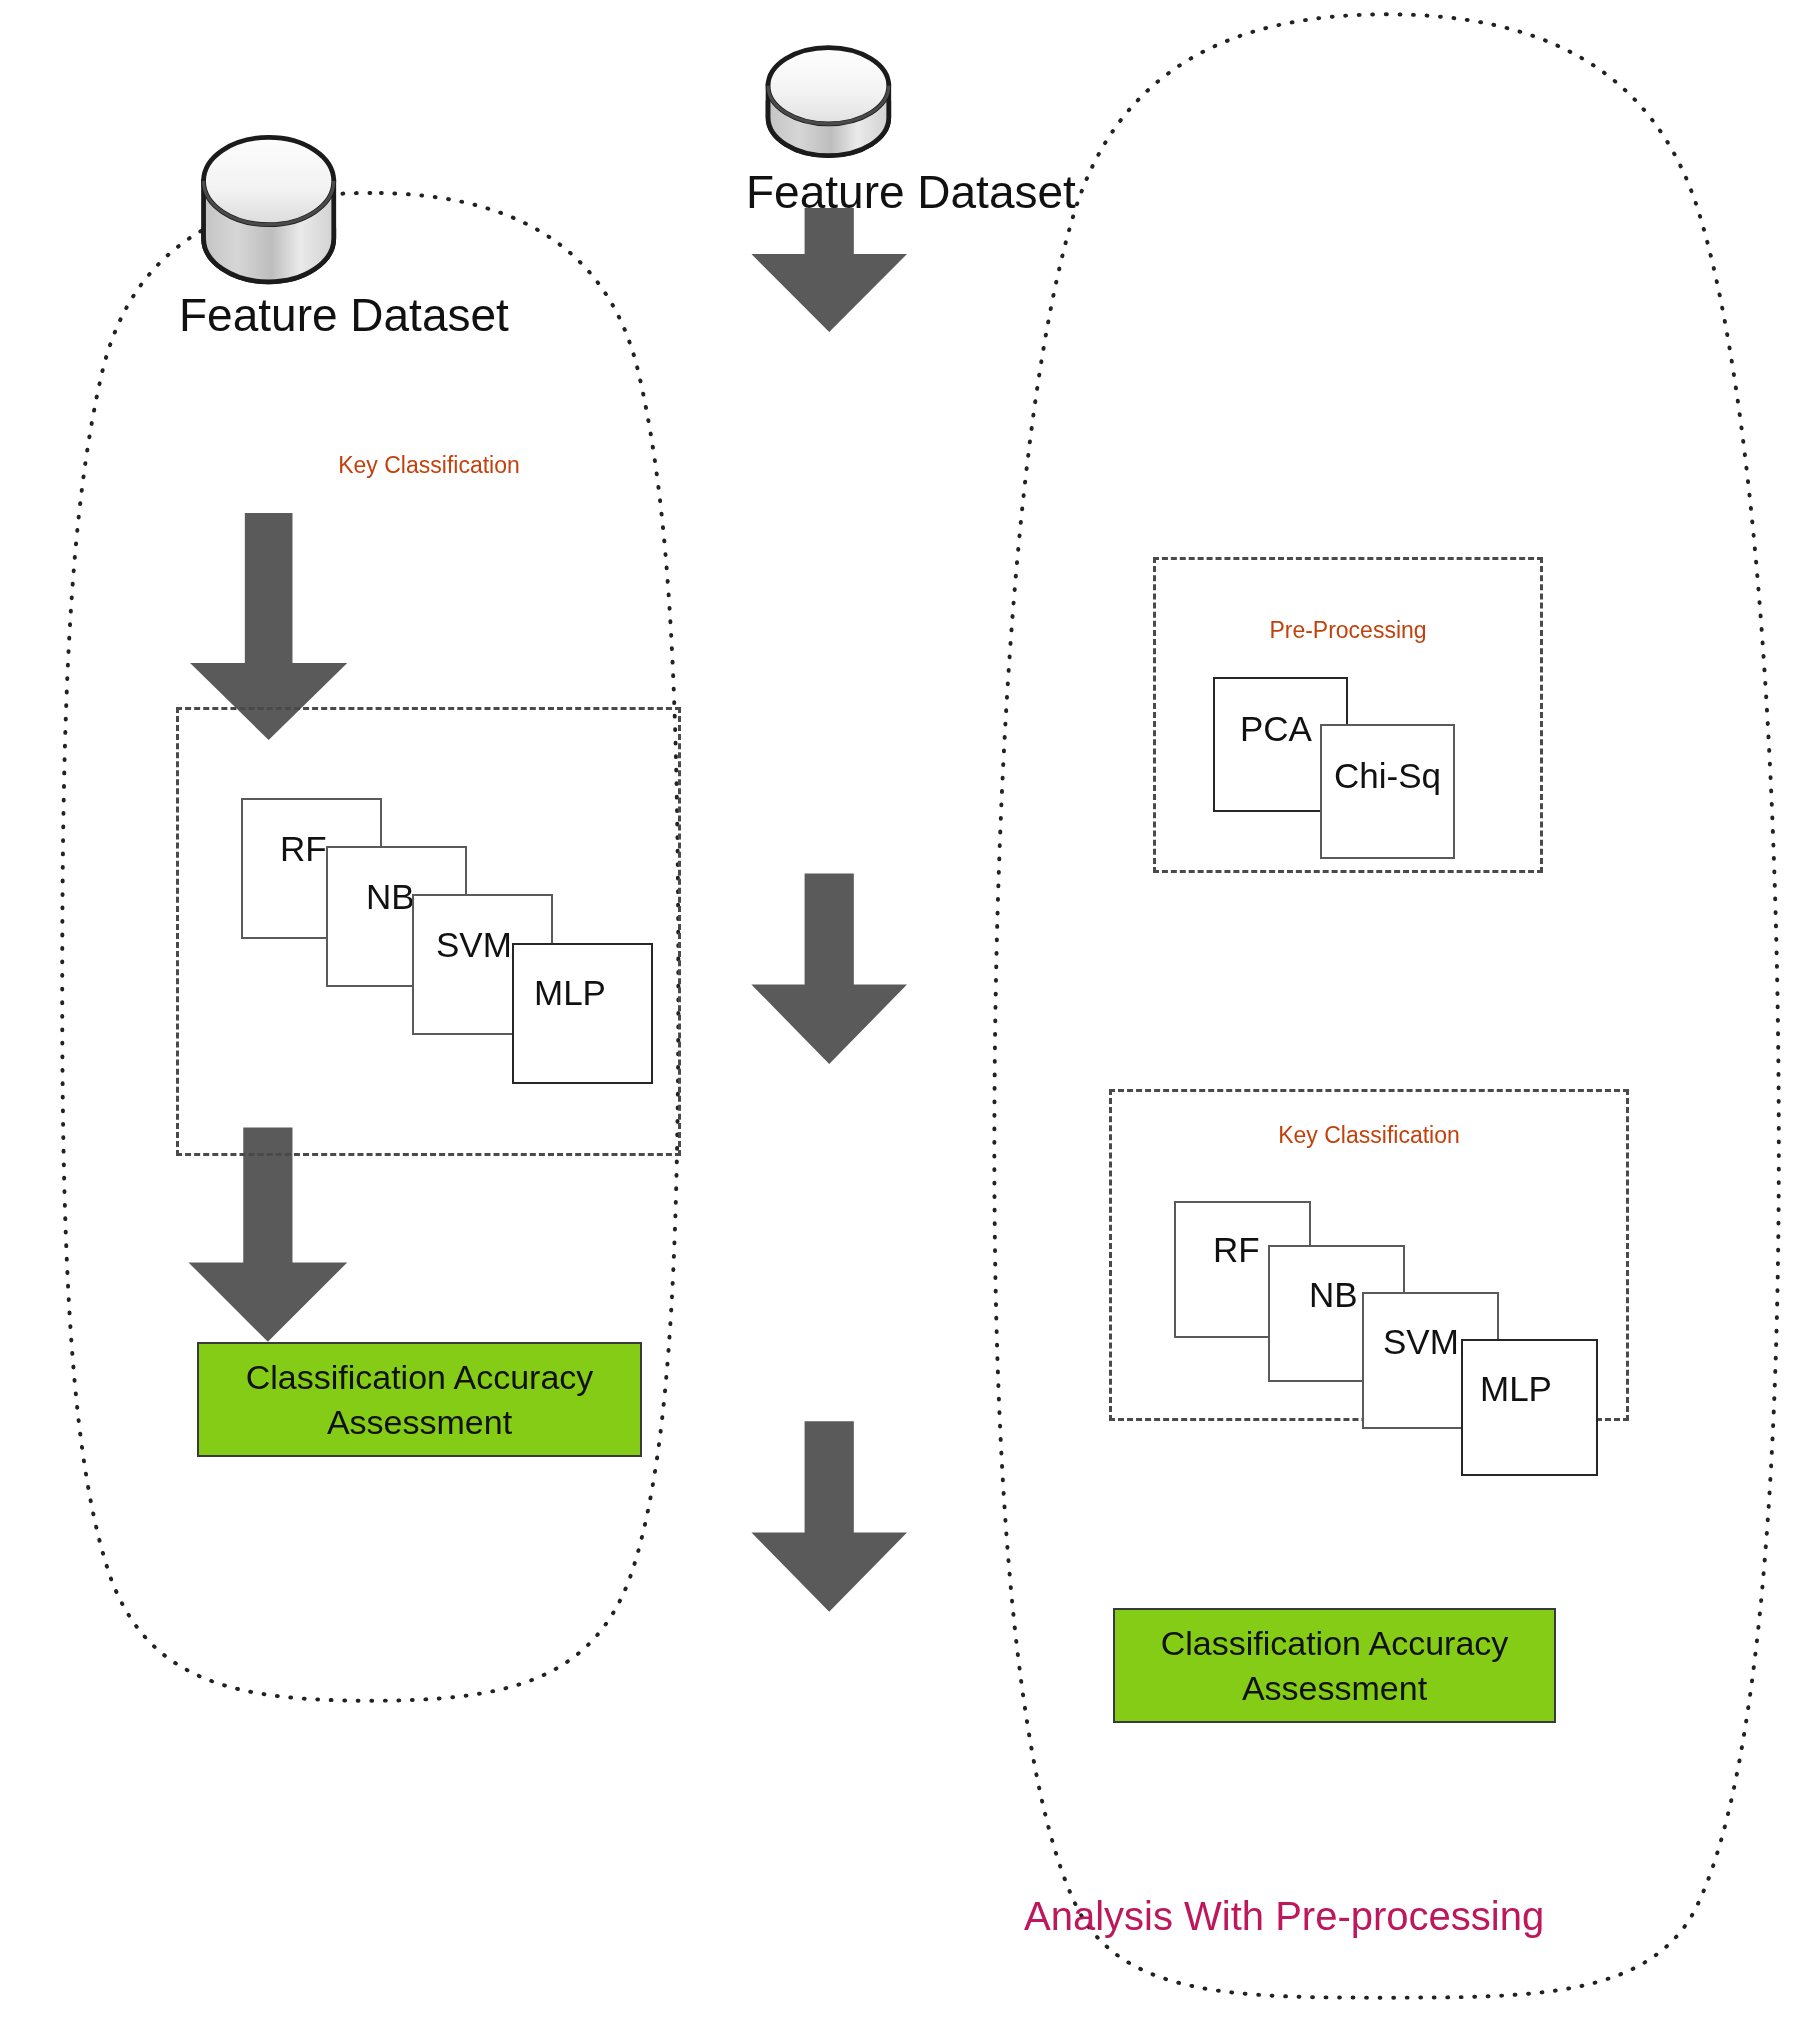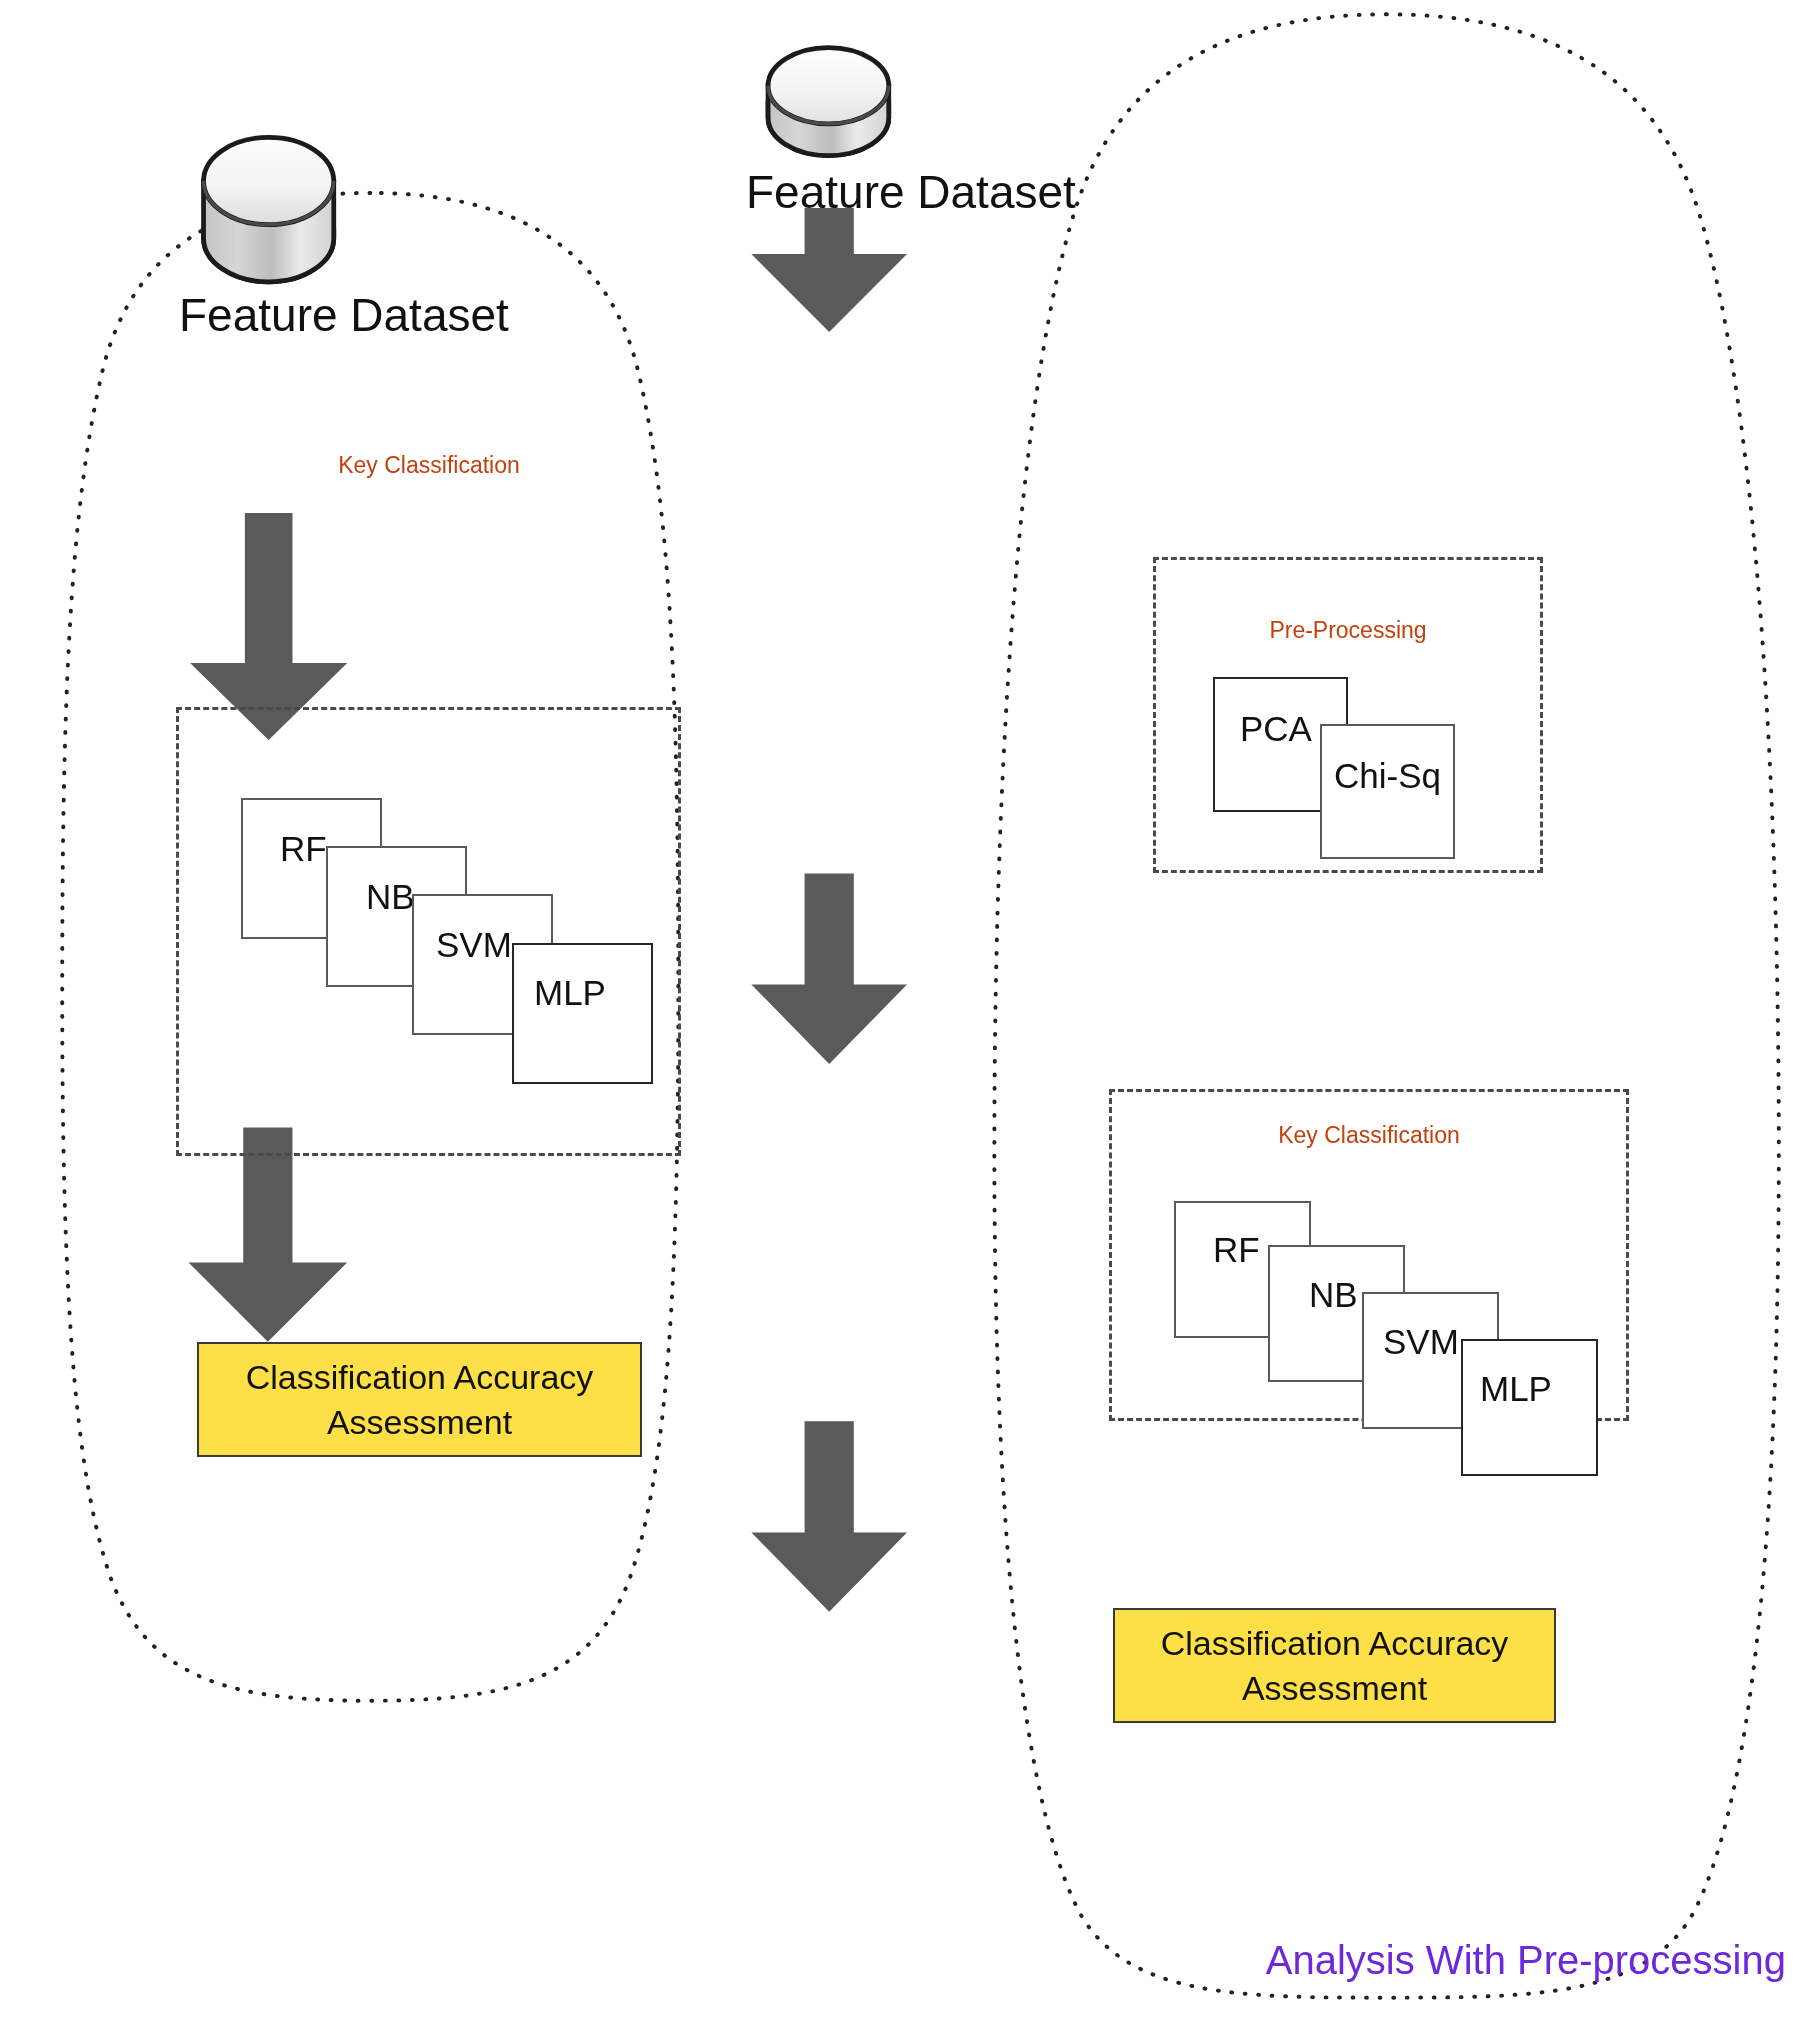--- a/index.html
+++ b/index.html
@@ -11,27 +11,27 @@
            stroke-dasharray:1 16;}
 
   .dashbox{position:absolute;border:3.2px dashed #4a4a4a;box-sizing:border-box;background:transparent;}
 
   .cardbox{position:absolute;box-sizing:border-box;background:#ffffff;
            border:2.4px solid #3f3f3f;display:flex;align-items:center;justify-content:center;}
   .cardbox.dark{border-color:#262626;}
   .cardbox.mid{border-color:#5a5a5a;}
   .card-label{position:absolute;font-size:35px;color:#111;white-space:nowrap;line-height:1;}
 
-  .solidbox{position:absolute;box-sizing:border-box;background:#fde047;border:2.4px solid #3a3a3a;
+  .solidbox{position:absolute;box-sizing:border-box;background:#84cc16;border:2.4px solid #3a3a3a;
             display:flex;align-items:center;justify-content:center;text-align:center;
             font-size:34px;line-height:1.32;color:#111;padding:19px 8px;}
 
   .grouptitle{position:absolute;font-size:23px;color:#c2410c;white-space:nowrap;line-height:1;}
   .caption{position:absolute;font-size:35px;color:#111;line-height:1.3;text-align:center;}
-  .bigcaption{position:absolute;font-size:40px;color:#6d28d9;line-height:1.3;text-align:right;white-space:nowrap;margin-top:44px;}
+  .bigcaption{position:absolute;font-size:40px;color:#be185d;line-height:1.3;text-align:left;white-space:nowrap;}
   .dsname{position:absolute;font-size:46px;color:#111;white-space:nowrap;line-height:1;}
 </style>
 </head>
 <body>
 
 <div id="stage">
 
   <svg class="svgroot" viewBox="0 0 2289 2558">
     <defs>
       <linearGradient id="cylBody" x1="0" y1="0" x2="1" y2="0">

